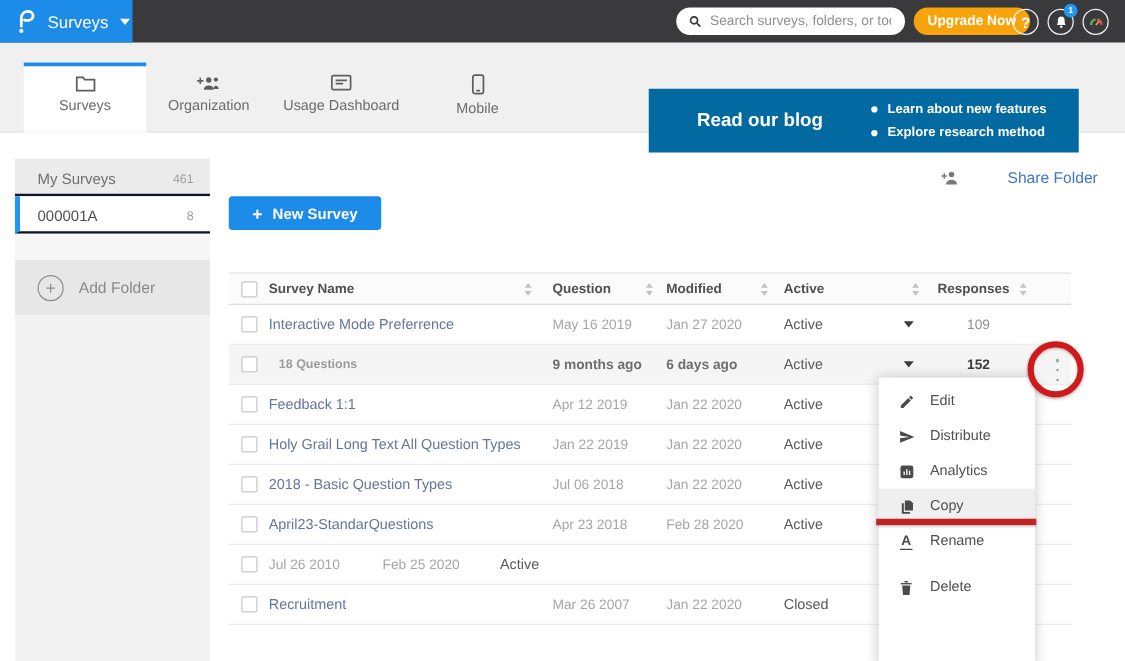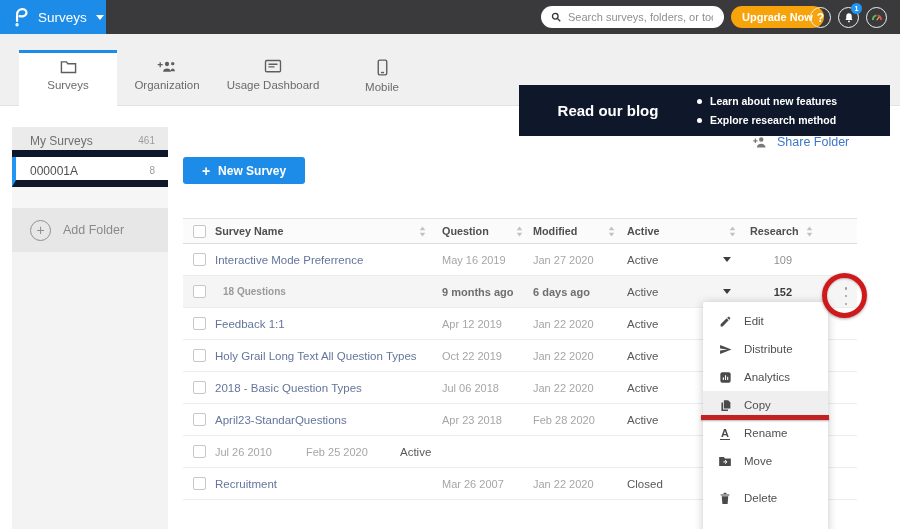--- a/index.html
+++ b/index.html
@@ -37,50 +37,50 @@
   
   .tabstrip { position:absolute; left:0; top:34px; width:900px; height:72px; background:#f1f0f1;
     border-bottom:1px solid #e3e3e3; z-index:2; }
   .tabs-row { position:absolute; left:19px; top:16px; height:56px; display:flex; }
   .tab { height:56px; display:flex; flex-direction:column; align-items:center; justify-content:flex-start;
     padding-top:9px; gap:5px; cursor:pointer; color:#5e5e5e; }
   .tab .tab-label { font-size:11.5px; color:#6b6b6b; }
   .tab.active { background:#ffffff; border-top:3px solid #1d8ce8; padding-top:6px; }
   .tab.w0{width:98px}.tab.w1{width:100px}.tab.w2{width:112px}.tab.w3{width:106px}
 
-  .blog-banner { position:absolute; left:519px; top:51px; width:371px; height:51px; background:#0f172a;
+  .blog-banner { position:absolute; left:519px; top:37px; width:344px; height:51px; background:#0369a1;
     display:flex; align-items:center; cursor:pointer; }
   .blog-title { width:178px; text-align:center; color:#fff; font-size:15px; font-weight:bold; }
   .blog-bullets { list-style:none; }
   .blog-bullets li { color:#fff; font-size:10.5px; font-weight:bold; line-height:19px; position:relative; padding-left:13px; }
   .blog-bullets li::before { content:""; position:absolute; left:0; top:7px; width:5px; height:5px; border-radius:50%; background:#fff; }
 
   
   .sidebar { position:absolute; left:12px; top:127px; width:156px; height:402px; background:#f3f3f3; }
   .side-item { height:30px; display:flex; align-items:center; justify-content:space-between;
-    padding:4px 13px 0 18px; border-bottom:7px solid #0f172a; cursor:pointer; background:#ebebeb; }
+    padding:4px 13px 0 18px; border-bottom:2px solid #0f172a; cursor:pointer; background:#ebebeb; }
   .side-item .f-label { font-size:12px; color:#6f6f6f; }
   .side-item .f-count { font-size:10px; color:#9d9d9d; }
   .side-item.selected { background:#ffffff; border-left:4px solid #2196f3; padding-left:14px; }
   .side-item.selected .f-label { color:#4f4f4f; }
   .side-spacer { height:21px; background:#f6f6f6; }
   .add-folder { height:44px; background:#e7e7e7; display:flex; align-items:center; gap:12px; padding-left:18px; cursor:pointer; }
   .add-folder .plus-circle { width:21px; height:21px; border:1.5px solid #8f8f8f; border-radius:50%; color:#8f8f8f;
     display:flex; align-items:center; justify-content:center; font-size:14px; line-height:1; }
   .add-folder .af-label { font-size:12.5px; color:#8a8a8a; }
 
   
   .new-survey-btn { position:absolute; left:183px; top:157px; width:122px; height:27px; background:#1d8ce8;
     border:none; border-radius:3px; color:#fff; display:flex; align-items:center; justify-content:center; gap:8px;
     font-family:"Liberation Sans",sans-serif; cursor:pointer; }
   .new-survey-btn .plus { font-size:14px; font-weight:bold; }
   .new-survey-btn .ns-label { font-size:12px; font-weight:bold; }
   .share-folder { position:absolute; left:752px; top:135px; display:flex; align-items:center; gap:9px; cursor:pointer; }
   .share-folder svg { color:#7a7a7a; }
-  .share-folder .sf-label { font-size:12.5px; color:#3f77c8; }
+  .share-folder .sf-label { font-size:12.5px; color:#3f77c8;margin-left:29px; }
 
   
   .table { position:absolute; left:183px; top:218px; width:674px; }
   .thead { display:flex; height:26px; align-items:center; background:#fbfbfb;
     border-top:1px solid #e2e2e2; border-bottom:1px solid #dcdcdc; }
   .hcell { font-size:10.8px; font-weight:bold; color:#4f4f4f; display:flex; align-items:center; }
   .hc0{width:32px; justify-content:center;}
   .hc1{width:227px; justify-content:space-between; padding-right:16px;}
   .hc2{width:91px; justify-content:space-between; padding-right:10px;}
   .hc3{width:94px; justify-content:space-between; padding-right:12px;}
@@ -292,21 +292,21 @@
         </svg>
       </div>
       <div class="hcell hc4">
         <span class="hlabel">Active</span>
         <svg class="sort-ic" width="7" height="11" viewBox="0 0 8 13" fill="#b9b9b9">
           <path d="M4 0.5 7.3 5 0.7 5z"></path>
           <path d="M4 12.5 0.7 8 7.3 8z"></path>
         </svg>
       </div>
       <div class="hcell hc5">
-        <span class="hlabel">Research</span>
+        <span class="hlabel">Responses</span>
         <svg class="sort-ic" width="7" height="11" viewBox="0 0 8 13" fill="#b9b9b9">
           <path d="M4 0.5 7.3 5 0.7 5z"></path>
           <path d="M4 12.5 0.7 8 7.3 8z"></path>
         </svg>
       </div>
     </div>
   <div id="table-body">
       <div class="trow">
         <div class="bcell bc0">
           <span class="cb"></span>
@@ -375,21 +375,21 @@
         </div>
       </div>
       <div class="trow">
         <div class="bcell bc0">
           <span class="cb"></span>
         </div>
         <div class="bcell bc1">
           <span class="s-name">Holy Grail Long Text All Question Types</span>
         </div>
         <div class="bcell bc2">
-          <span class="d-txt">Oct 22 2019</span>
+          <span class="d-txt">Jan 22 2019</span>
         </div>
         <div class="bcell bc3">
           <span class="d-txt">Jan 22 2020</span>
         </div>
         <div class="bcell bc4">
           <span class="st-txt">Active</span>
         </div>
         <div class="bcell bc5"></div>
         <div class="bcell bc6">
           <span class="resp"></span>
@@ -518,29 +518,20 @@
           <path d="M9 2.5 h8 l4 4 v11 H9z"></path>
         </svg>
       </span>
       <span class="mi-label">Copy</span>
     </div>
     <div class="mi">
       <span class="mi-ic">
         <span class="a-glyph">A</span>
       </span>
       <span class="mi-label">Rename</span>
-    </div>
-    <div class="mi">
-      <span class="mi-ic">
-        <svg width="14" height="12" viewBox="0 0 24 20" fill="currentColor">
-          <path d="M2 3 h8 l2 2.5 h10 v13 H2z"></path>
-          <path d="M9 11.5 h5 M12 8.5 l3.5 3 -3.5 3" stroke="#fff" stroke-width="1.7" fill="none"></path>
-        </svg>
-      </span>
-      <span class="mi-label">Move</span>
     </div>
     <div class="mi separated">
       <span class="mi-ic">
         <svg width="12" height="13" viewBox="0 0 22 24" fill="currentColor">
           <path d="M5 8 h12 l-1.2 14 H6.2z"></path>
           <rect x="3" y="4.5" width="16" height="2"></rect>
           <rect x="8.5" y="1.5" width="5" height="2.2"></rect>
         </svg>
       </span>
       <span class="mi-label">Delete</span>

